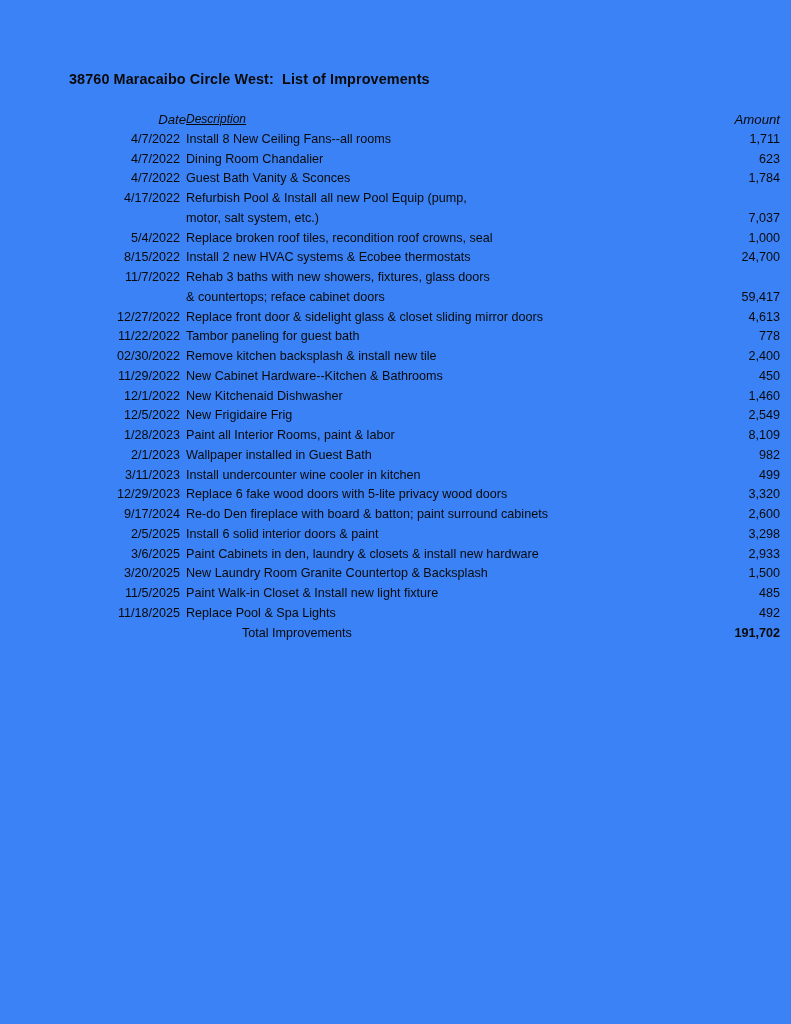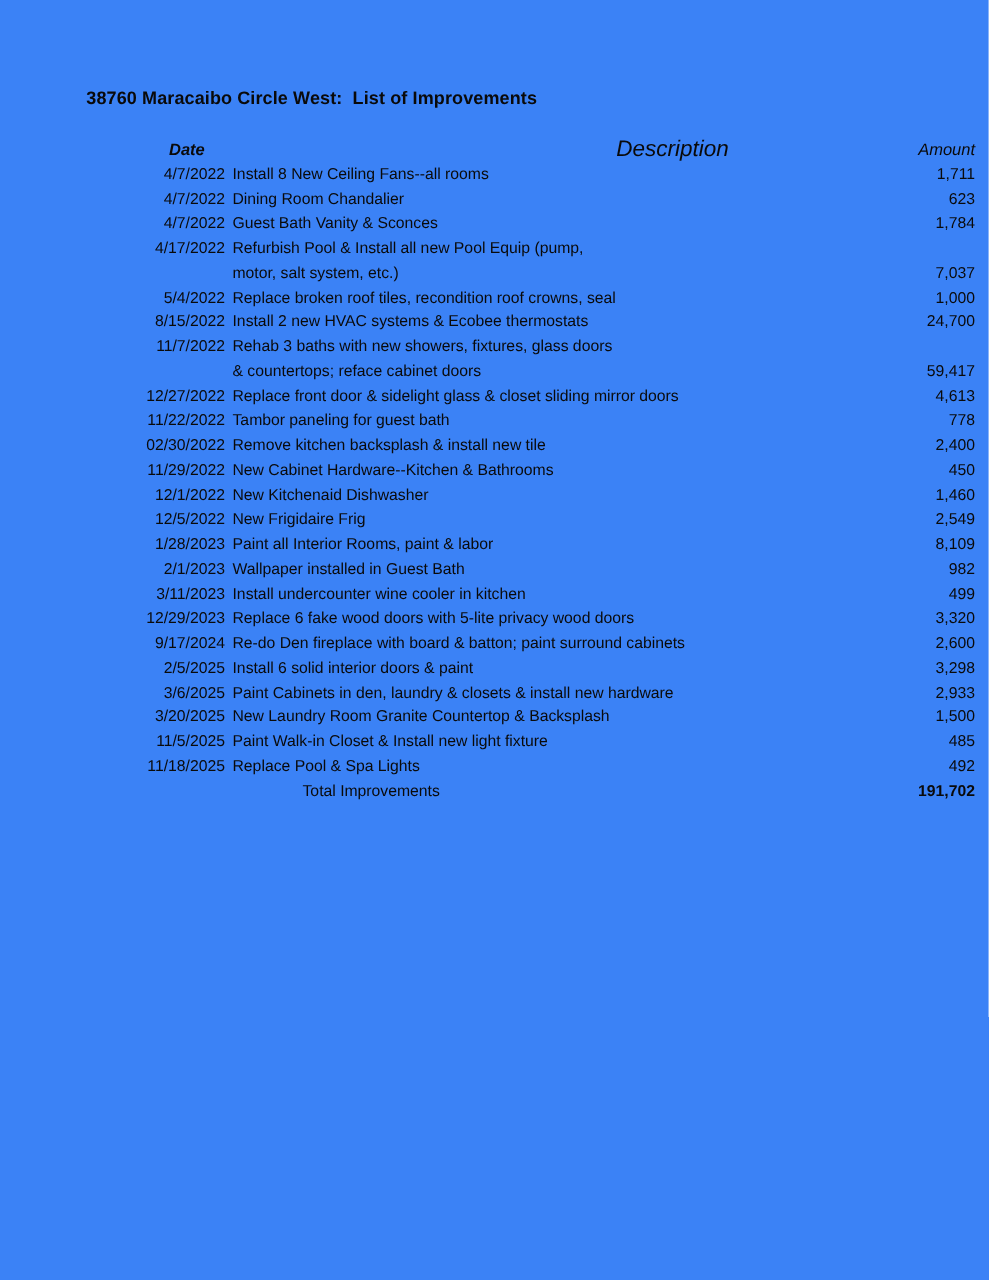--- a/index.html
+++ b/index.html
@@ -49,32 +49,33 @@
   .improvements-table th,
   .improvements-table td {
     padding: 0;
     border: 0;
     vertical-align: top;
     font-size: 12.6px;
     line-height: 19.75px;
   }
 
   thead th.h-date {
-    text-align: center;
+    text-align: right;
     font-style: italic;
-    font-weight: bold;
+    font-weight: normal;
     font-size: 13.2px;
     padding-left: 4px;
   }
   thead th.h-desc {
-    text-align: right;
+    text-align: left;
     font-style: italic;
     font-weight: normal;
-    font-size: 18px;
+    font-size: 12px;
     padding-right: 104px;
+    text-decoration: underline;
   }
   thead th.h-amt {
     text-align: right;
     font-style: italic;
     font-weight: normal;
     font-size: 13.2px;
     padding-right: 11px;
   }
   thead th { padding-bottom: 6px; }
 

